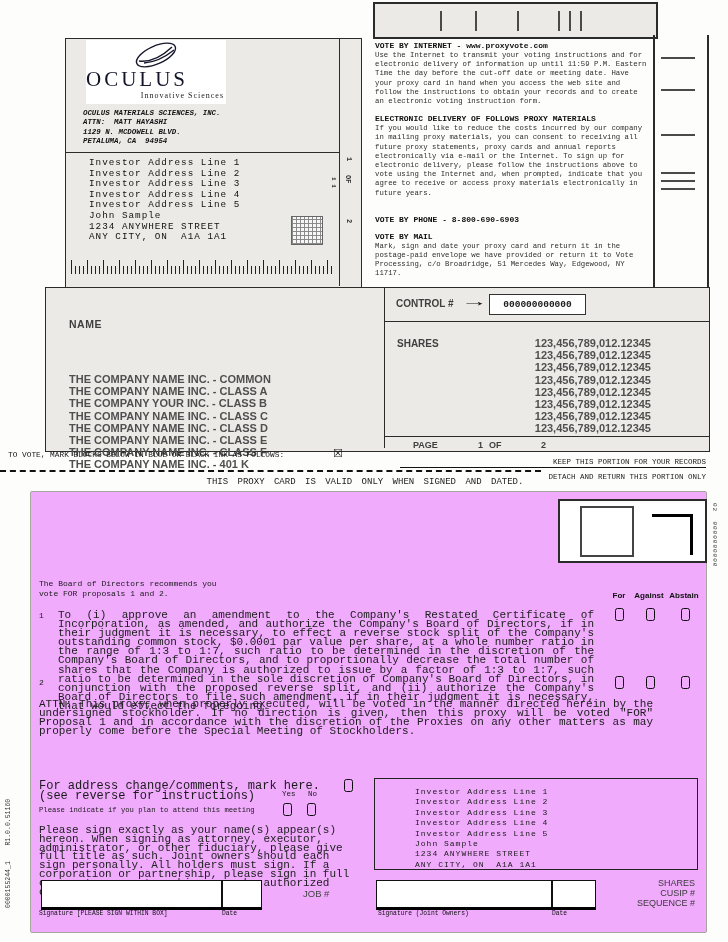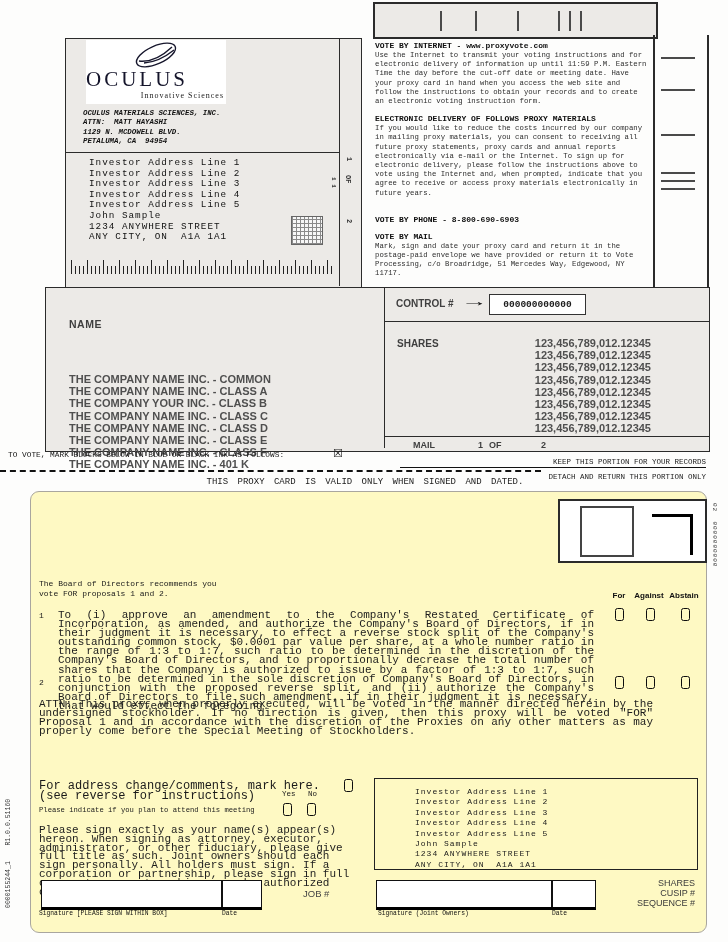--- a/index.html
+++ b/index.html
@@ -37,21 +37,21 @@
   .gapbig{margin-bottom:17px;}
   
   #acctbox{left:45px;top:287px;width:663px;height:163px;}
   .acct-row{font-size:11px;line-height:12.2px;font-weight:bold;color:#4f4f4f;}
   .gray-label{font-weight:bold;color:#3f3f3f;}
   #ctl-valbox{position:absolute;left:443px;top:6px;width:95px;height:19px;background:#fff;border:1.3px solid #333;
       text-align:center;line-height:19px;font-size:9.5px;font-weight:bold;}
   
   #dashline{position:absolute;left:0;top:470px;width:541px;border-top:2px dashed #111;}
   
-  #card{left:30px;top:491px;width:675px;height:440px;background:#fef9c3;border:1px solid #a9a69f;border-radius:9px;}
+  #card{left:30px;top:491px;width:675px;height:440px;background:#f0abfc;border:1px solid #a9a69f;border-radius:2px;}
   #whitebox{position:absolute;left:527px;top:7px;width:145px;height:60px;background:#fff;border:2px solid #2b2b2b;}
   #alignsq{position:absolute;left:20px;top:5px;width:50px;height:47px;border:2px solid #444;}
   .ballot-txt{font-size:11px;line-height:9.1px;color:#1c1c1c;text-align:justify;}
   .colhdr{position:absolute;transform:translateX(-50%);font-size:8px;font-weight:bold;color:#111;}
   .siglabel{font-size:6.3px;color:#111;}
   .sigbox{position:absolute;top:388px;height:26px;background:#fff;border:1.5px solid #111;border-bottom:3px solid #000;}
   .sigdiv{position:absolute;top:0;width:1.5px;height:100%;background:#111;}
 </style>
 </head>
 <body>
@@ -157,21 +157,21 @@
       <div class="acct-row">123,456,789,012.12345</div>
       <div class="acct-row">123,456,789,012.12345</div>
       <div class="acct-row">123,456,789,012.12345</div>
       <div class="acct-row">123,456,789,012.12345</div>
       <div class="acct-row">123,456,789,012.12345</div>
       <div class="acct-row">123,456,789,012.12345</div>
       <div class="acct-row">123,456,789,012.12345</div>
       <div class="acct-row">123,456,789,012.12345</div>
     </div>
     <div class="hline" style="left:338px;top:148px;width:325px;height:1.3px;"></div>
-    <span class="abs gray-label sans" style="left:367px;top:152px;font-size:9px;">MAIL</span>
+    <span class="abs gray-label sans" style="left:367px;top:152px;font-size:9px;">PAGE</span>
     <span class="abs gray-label sans" style="left:432px;top:152px;font-size:9px;">1</span>
     <span class="abs gray-label sans" style="left:443px;top:152px;font-size:9px;">OF</span>
     <span class="abs gray-label sans" style="left:495px;top:152px;font-size:9px;">2</span>
   </div>
 
   <div class="abs mono b pre" style="left:8px;top:451px;font-size:7.8px;">TO VOTE, MARK BLOCKS BELOW IN BLUE OR BLACK INK AS FOLLOWS:</div>
   <span class="abs" style="left:333px;top:447px;font-size:11px;color:#111;">☒</span>
   <div class="abs mono b" style="left:400px;top:458px;width:306px;text-align:right;font-size:7.5px;border-bottom:1px solid #111;padding-bottom:1px;">KEEP THIS PORTION FOR YOUR RECORDS</div>
   <div id="dashline"></div>
   <div class="abs mono b" style="left:400px;top:473px;width:306px;text-align:right;font-size:7.5px;">DETACH AND RETURN THIS PORTION ONLY</div>

